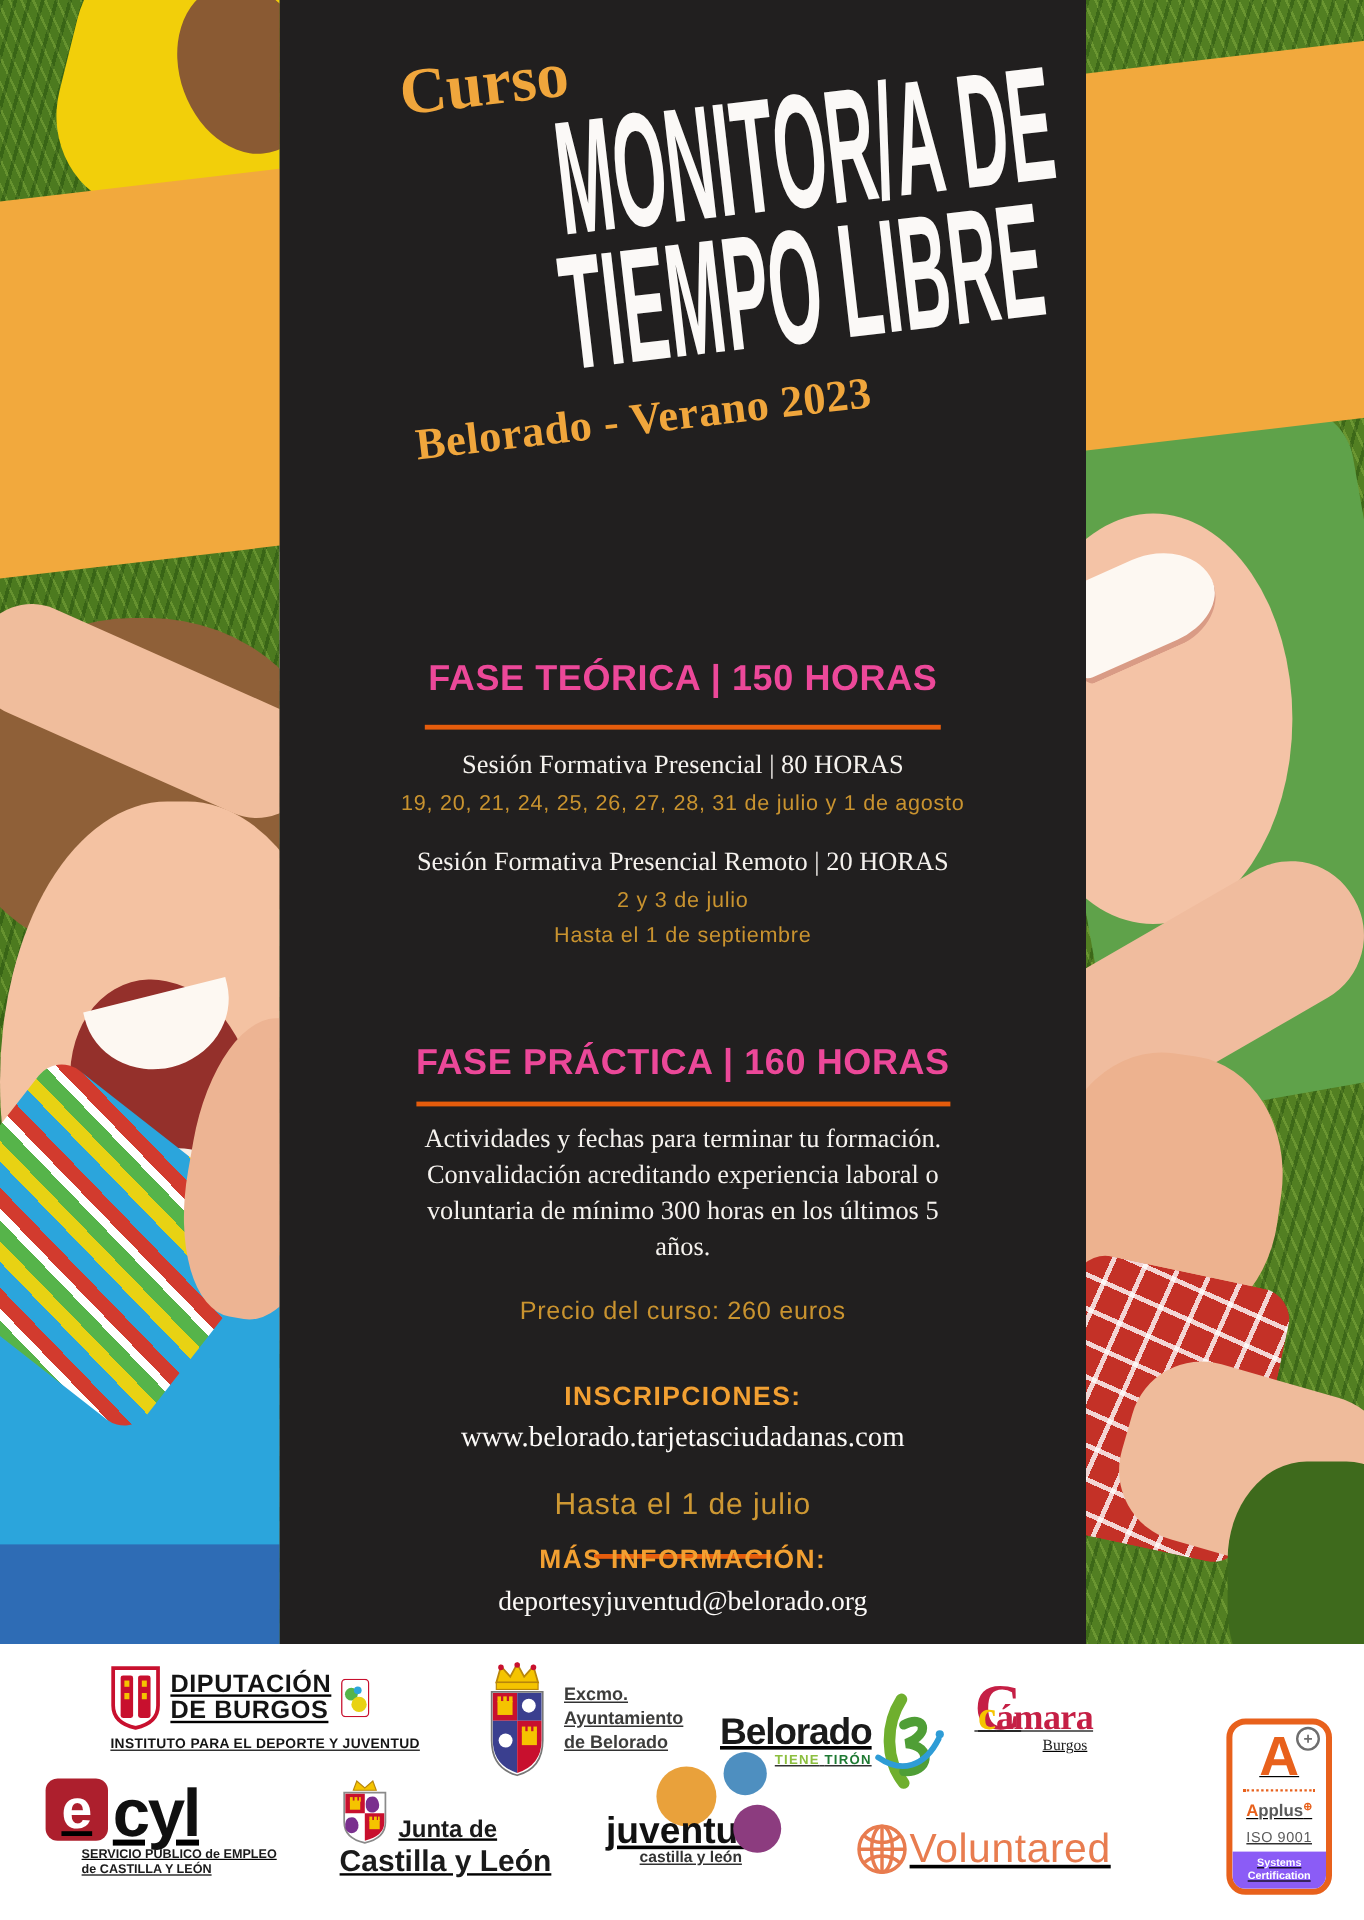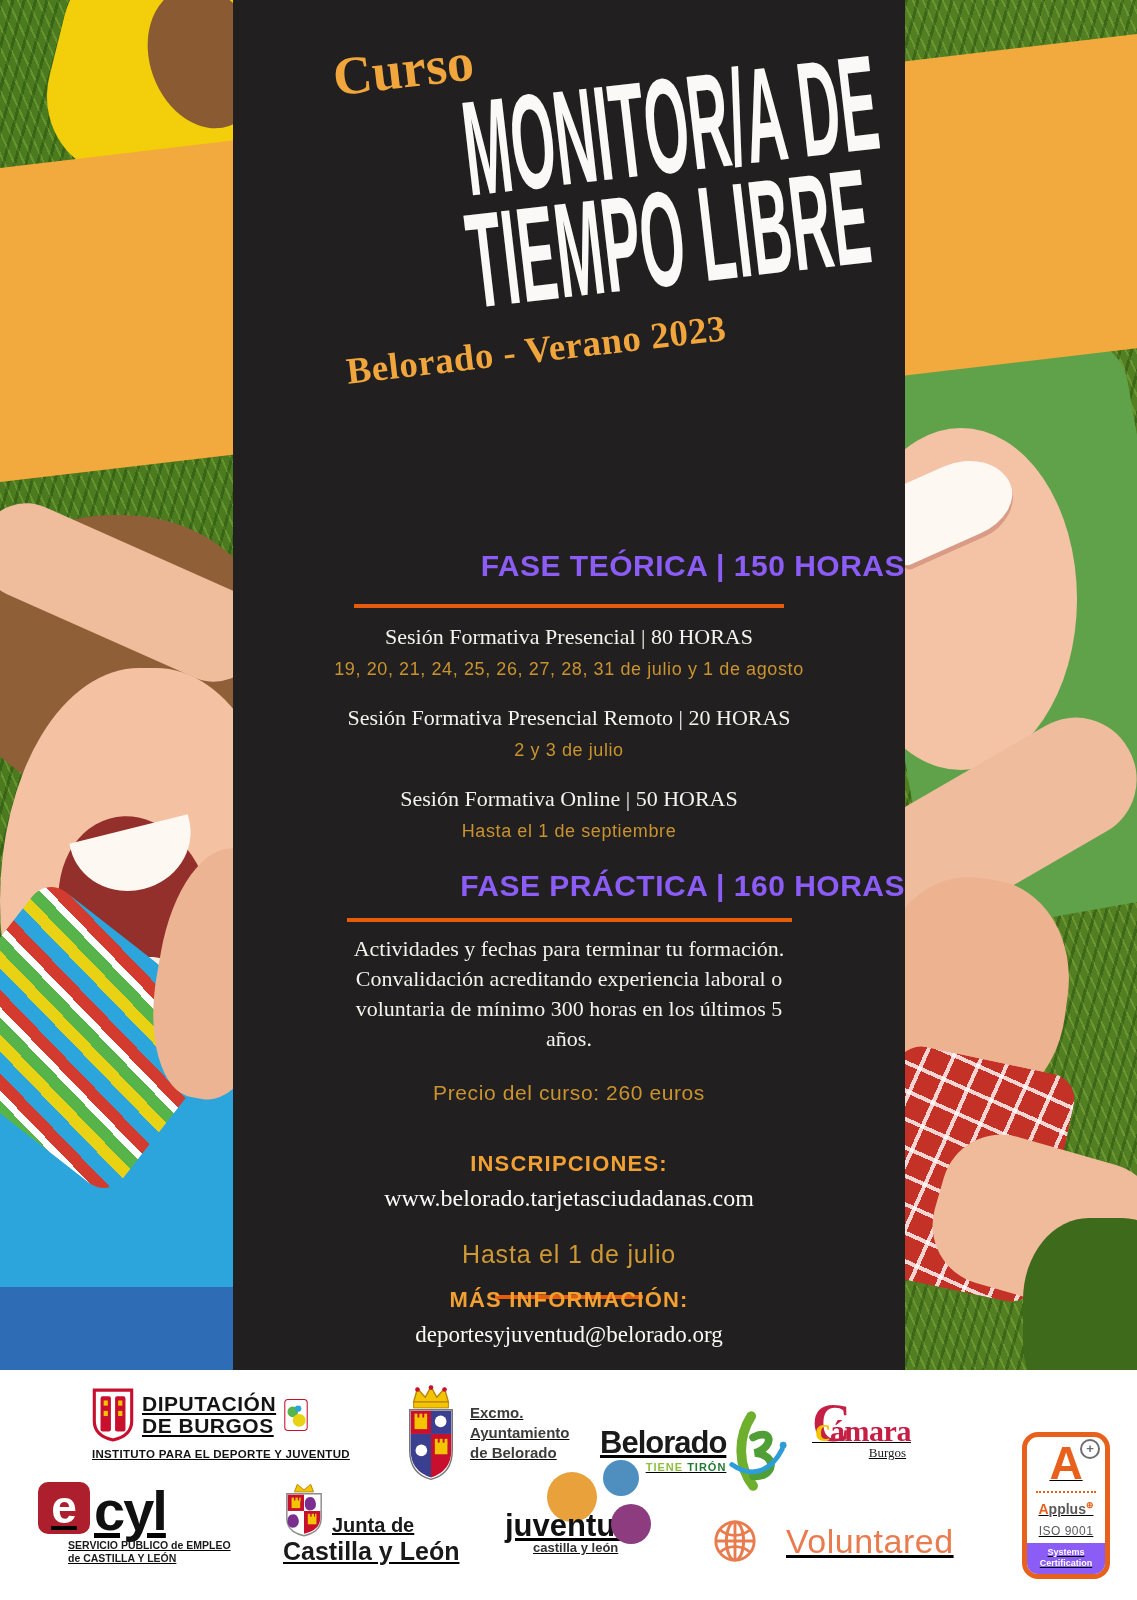--- a/index.html
+++ b/index.html
@@ -57,21 +57,21 @@
   .tline span{display:inline-block;font:700 135px/112px "Liberation Sans",sans-serif;color:#FBF9F7;
               transform:scaleX(0.42);white-space:nowrap;}
   .subtitle{font:700 37px/46px "Liberation Serif",serif;color:#F0A63C;margin-top:16px;letter-spacing:0.5px;}
 
   .sec{position:absolute;left:0;right:0;text-align:center;}
   .sec-teorica{top:548px;}
   .sec-practica{top:868px;}
   .sec-inscripciones{top:1150px;}
   .sec-masinfo{top:1286px;}
 
-  .panel h2{font:700 30px/36px "Liberation Sans",sans-serif;color:#8b5cf6;letter-spacing:0.5px;margin:0;text-align:right;}
+  .panel h2{font:700 30px/36px "Liberation Sans",sans-serif;color:#ec4899;letter-spacing:0.5px;margin:0;}
   .divider{width:430px;height:4px;background:#E55C0C;margin:20px auto 0;}
   .divider-p{width:445px;height:4px;background:#E55C0C;margin:14px auto 0;}
   .divider-sm{width:148px;height:4px;background:#E55C0C;margin:14px auto 0;}
   .sess{font:400 22px/30px "Liberation Serif",serif;color:#F5F2EE;margin:14px 0 0;}
   .sess2{margin-top:22px;}
   .gold{font:400 18px/24px "Liberation Sans",sans-serif;color:#C9932F;letter-spacing:0.6px;margin:5px 0 0;}
   .desc{font:400 22px/30px "Liberation Serif",serif;color:#F5F2EE;width:470px;margin:12px auto 0;}
   .price{font:400 21px/26px "Liberation Sans",sans-serif;color:#C9932F;letter-spacing:0.6px;margin-top:26px;}
   .h3o{font:700 22px/28px "Liberation Sans",sans-serif;color:#F2A032;letter-spacing:1.2px;margin:0;}
   .url{font:400 24px/32px "Liberation Serif",serif;color:#FCFAF8;margin-top:4px;}
@@ -128,21 +128,21 @@
   .junta-l2{font:700 25px/27px "Liberation Sans",sans-serif;color:#1A1A1A;}
 
   .lg-juv{left:505px;top:98px;}
   .juv-circles{position:relative;height:54px;width:160px;}
   .c-orange{position:absolute;left:42px;top:4px;width:50px;height:50px;border-radius:50%;background:#E9A13B;}
   .c-blue{position:absolute;left:98px;top:-8px;width:36px;height:36px;border-radius:50%;background:#4E8FC0;}
   .c-purple{position:absolute;left:106px;top:36px;width:40px;height:40px;border-radius:50%;background:#8C3C7F;z-index:2;}
   .juv-name{font:700 31px/28px "Liberation Sans",sans-serif;color:#111111;margin-top:-10px;position:relative;}
   .juv-sub{font:700 13px/16px "Liberation Sans",sans-serif;color:#333333;margin-left:28px;}
 
-  .lg-vol{left:712px;top:148px;display:flex;align-items:center;gap:28px;}
+  .lg-vol{left:712px;top:148px;display:flex;align-items:center;gap:0;}
   .vol-name{font:400 34px/38px "Liberation Sans",sans-serif;color:#E87C4F;letter-spacing:0.5px;}
 </style>
 </head>
 <body>
 
 <div class="poster">
 
   <div class="photo photo-left">
     <div class="blob lp-yellow"></div>
     <div class="blob lp-hairtop"></div>
@@ -180,21 +180,20 @@
       <div class="subtitle">Belorado - Verano 2023</div>
     </div>
 
     <div class="sec sec-teorica">
       <h2>FASE TEÓRICA | 150 HORAS</h2>
       <div class="divider"></div>
       <p class="sess">Sesión Formativa Presencial | 80 HORAS</p>
       <p class="gold">19, 20, 21, 24, 25, 26, 27, 28, 31 de julio y 1 de agosto</p>
       <p class="sess sess2">Sesión Formativa Presencial Remoto | 20 HORAS</p>
       <p class="gold">2 y 3 de julio</p>
-      <p class="sess sess2">Sesión Formativa Online | 50 HORAS</p>
       <p class="gold">Hasta el 1 de septiembre</p>
     </div>
 
     <div class="sec sec-practica">
       <h2>FASE PRÁCTICA | 160 HORAS</h2>
       <div class="divider-p"></div>
       <p class="desc">Actividades y fechas para terminar tu formación. Convalidación acreditando experiencia laboral o voluntaria de mínimo 300 horas en los últimos 5 años.</p>
       <p class="price">Precio del curso: 260 euros</p>
     </div>
 

